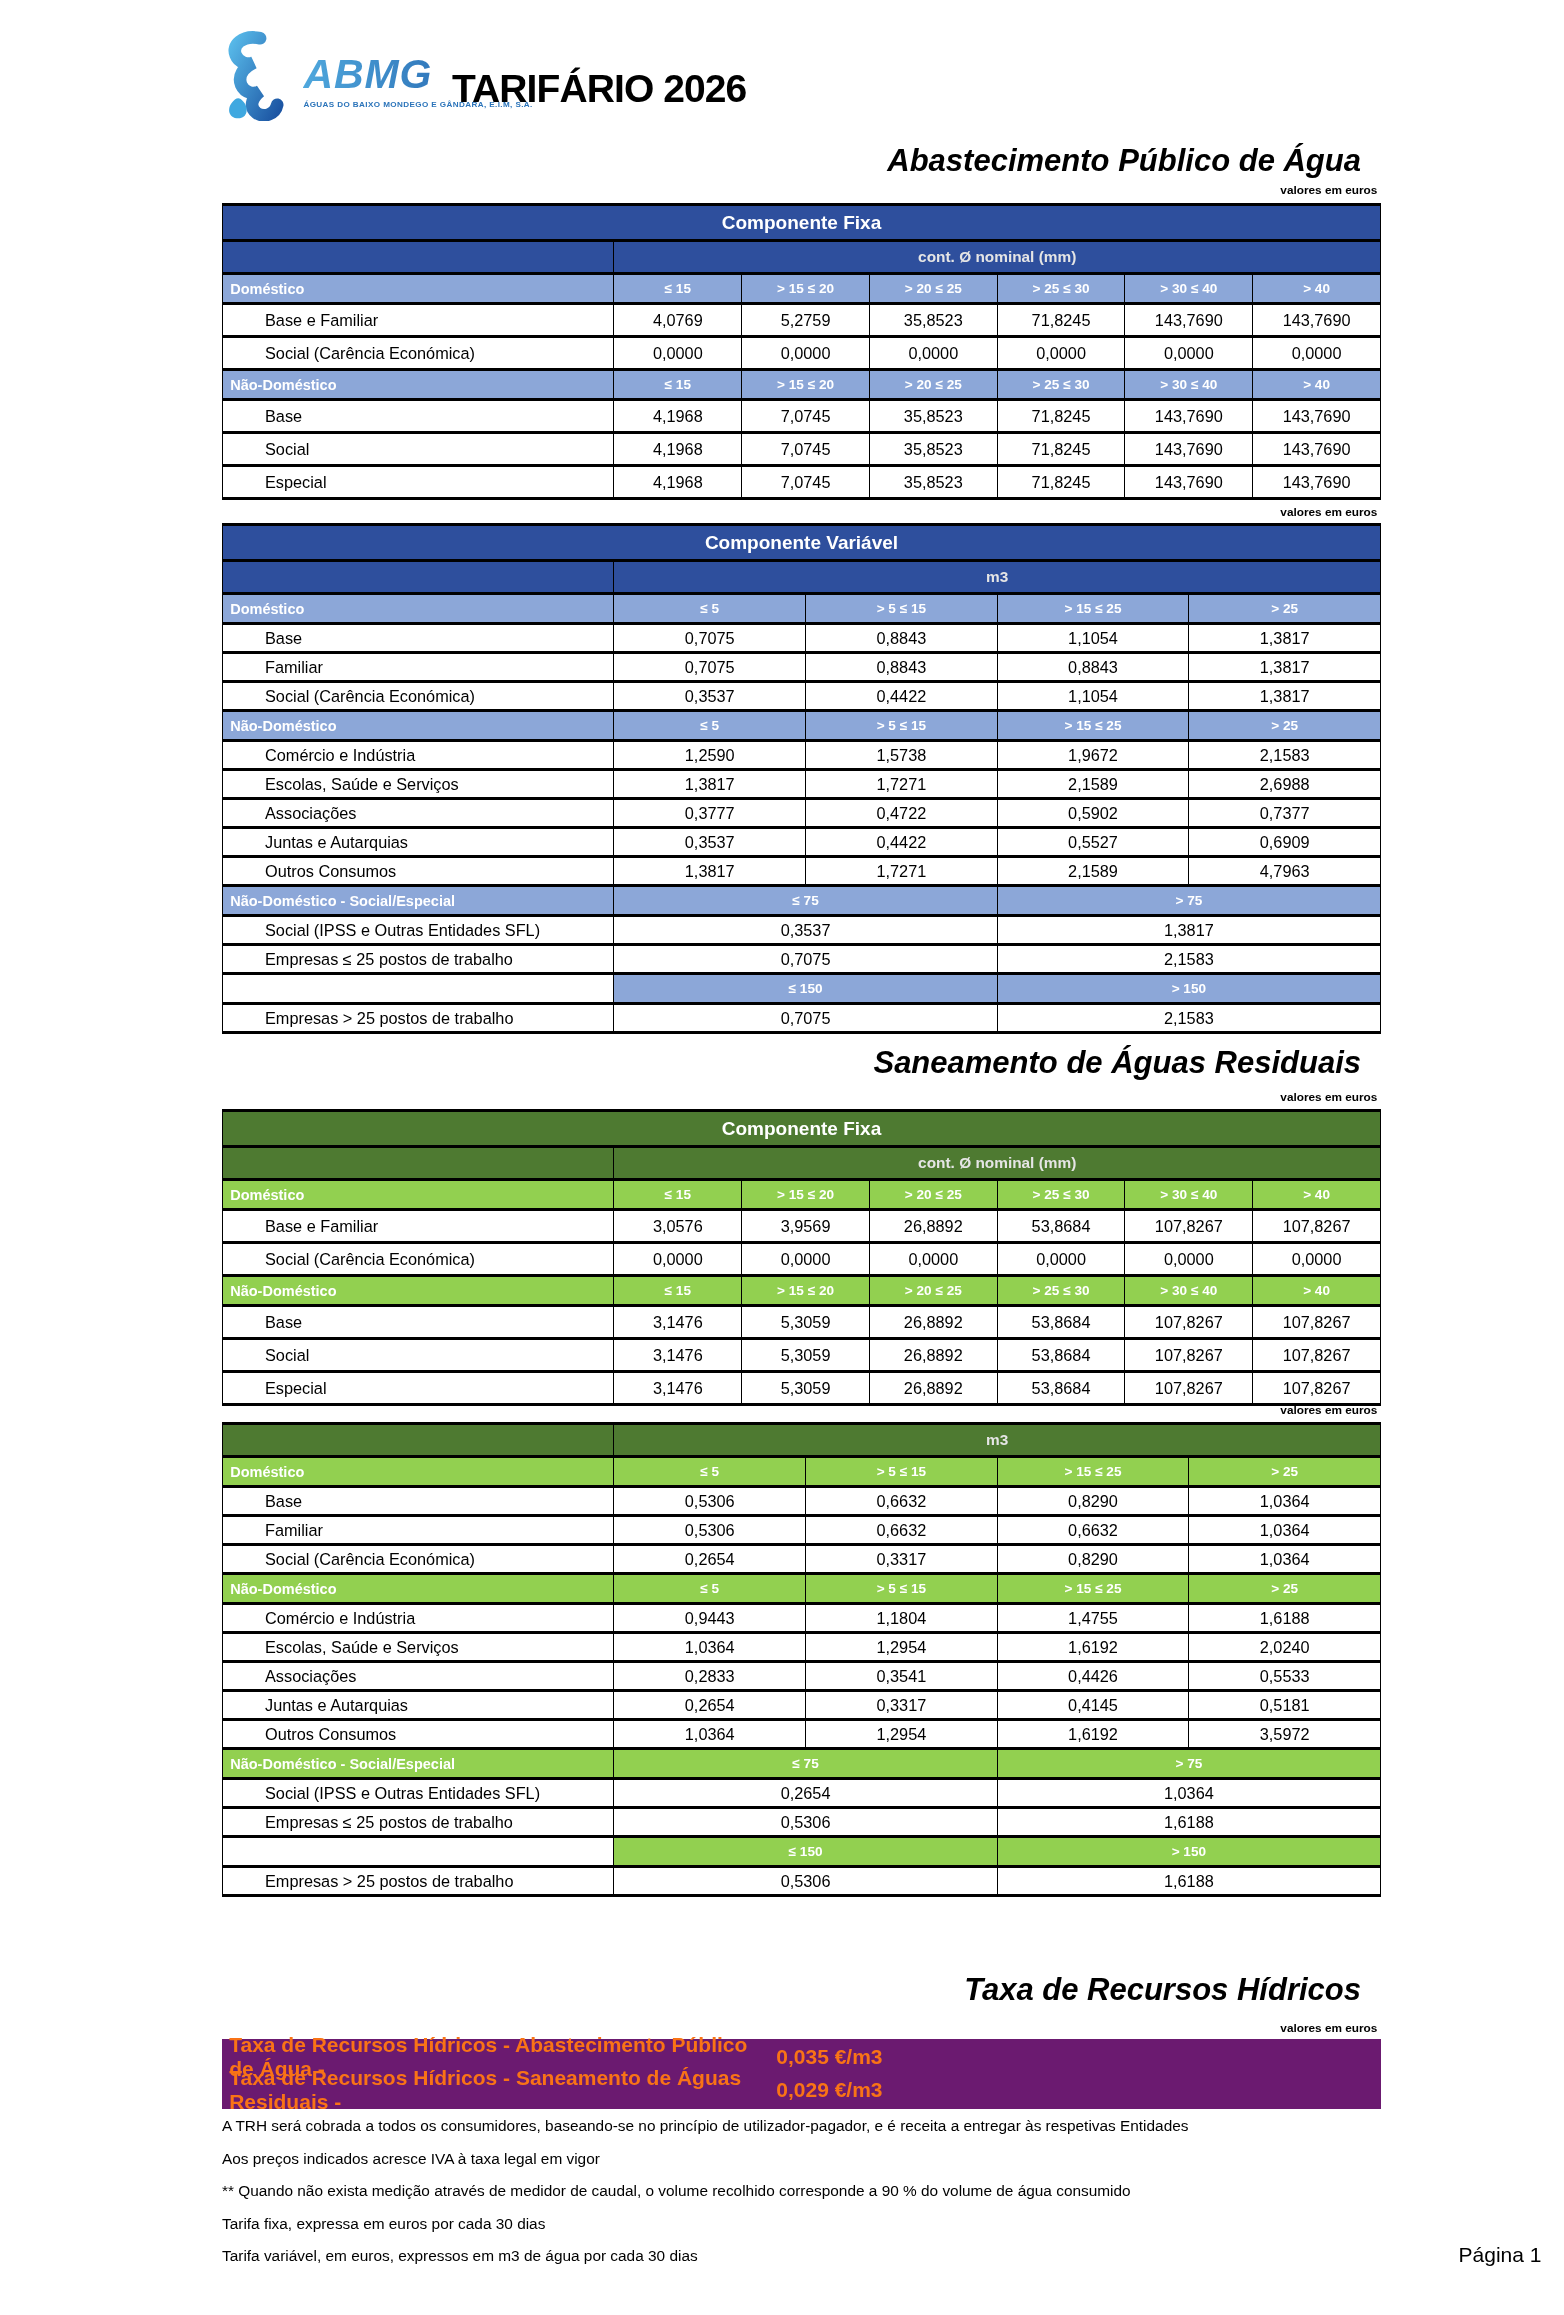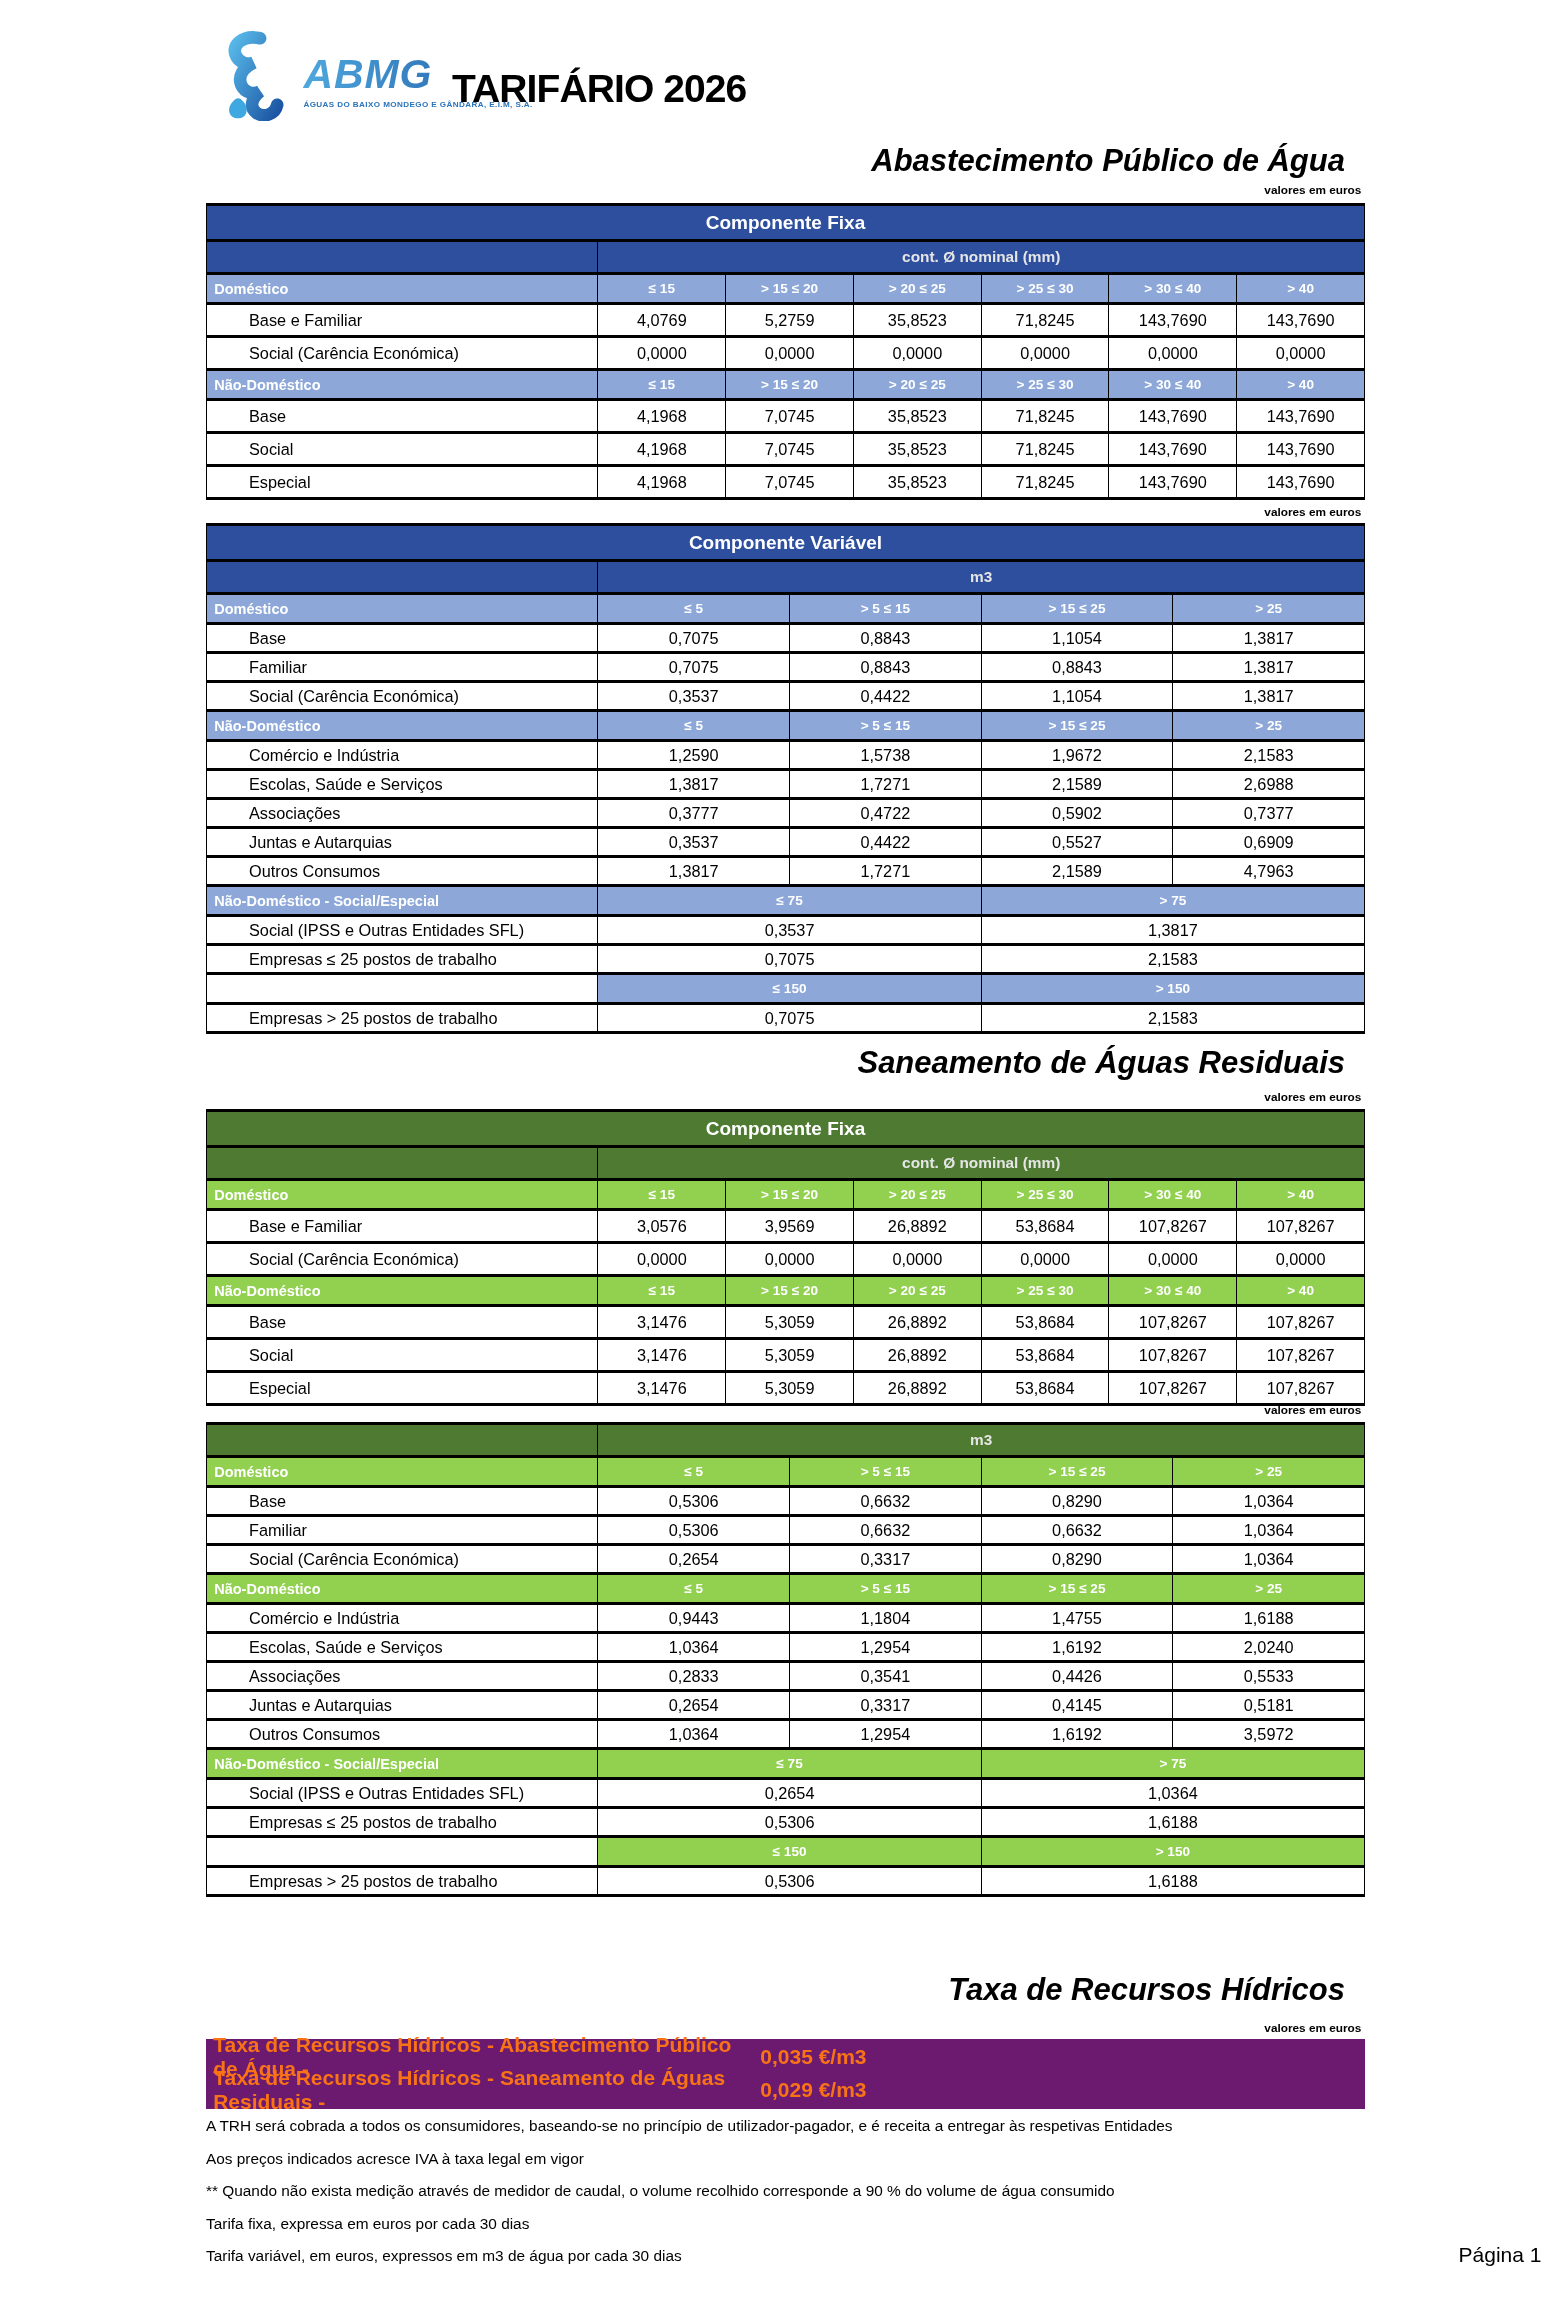--- a/index.html
+++ b/index.html
@@ -2,21 +2,21 @@
 <html style="font-size:14.5px"><head>
 <meta charset="utf-8">
 <style>
   * { margin:0; padding:0; box-sizing:border-box; }
   html,body { background:#ffffff; }
   .page {
     position:relative; width:1565px; height:2316px; background:#fff;
     font-family:"Liberation Sans", sans-serif; color:#000; overflow:hidden;
   }
   .abs { position:absolute; }
-  .content-x { left:206px; width:1159px; }
+  .content-x { left:222px; width:1159px; }
 
   
   .masthead-logo { left:215px; top:31px; display:flex; align-items:flex-start; }
   .logo-textcol { margin-left:5.4px; }
   .logo-name { font-size:41px; font-weight:bold; letter-spacing:0.9px; color:#2B74BA;
     background:linear-gradient(90deg,#4fa8dd,#1c55a3); -webkit-background-clip:text; background-clip:text; -webkit-text-fill-color:transparent; margin-top:20px;font-style:italic; }
   .logo-sub { font-size:8.1px; font-weight:bold; color:#2B74BA; letter-spacing:0.4px; margin-top:1.8px; }
   .doc-title { left:452px; top:67px; font-size:39px; font-weight:bold; letter-spacing:-0.9px; }
 
   .section-heading { font-size:31px; font-weight:bold; font-style:italic; text-align:right; padding-right:20px; }

